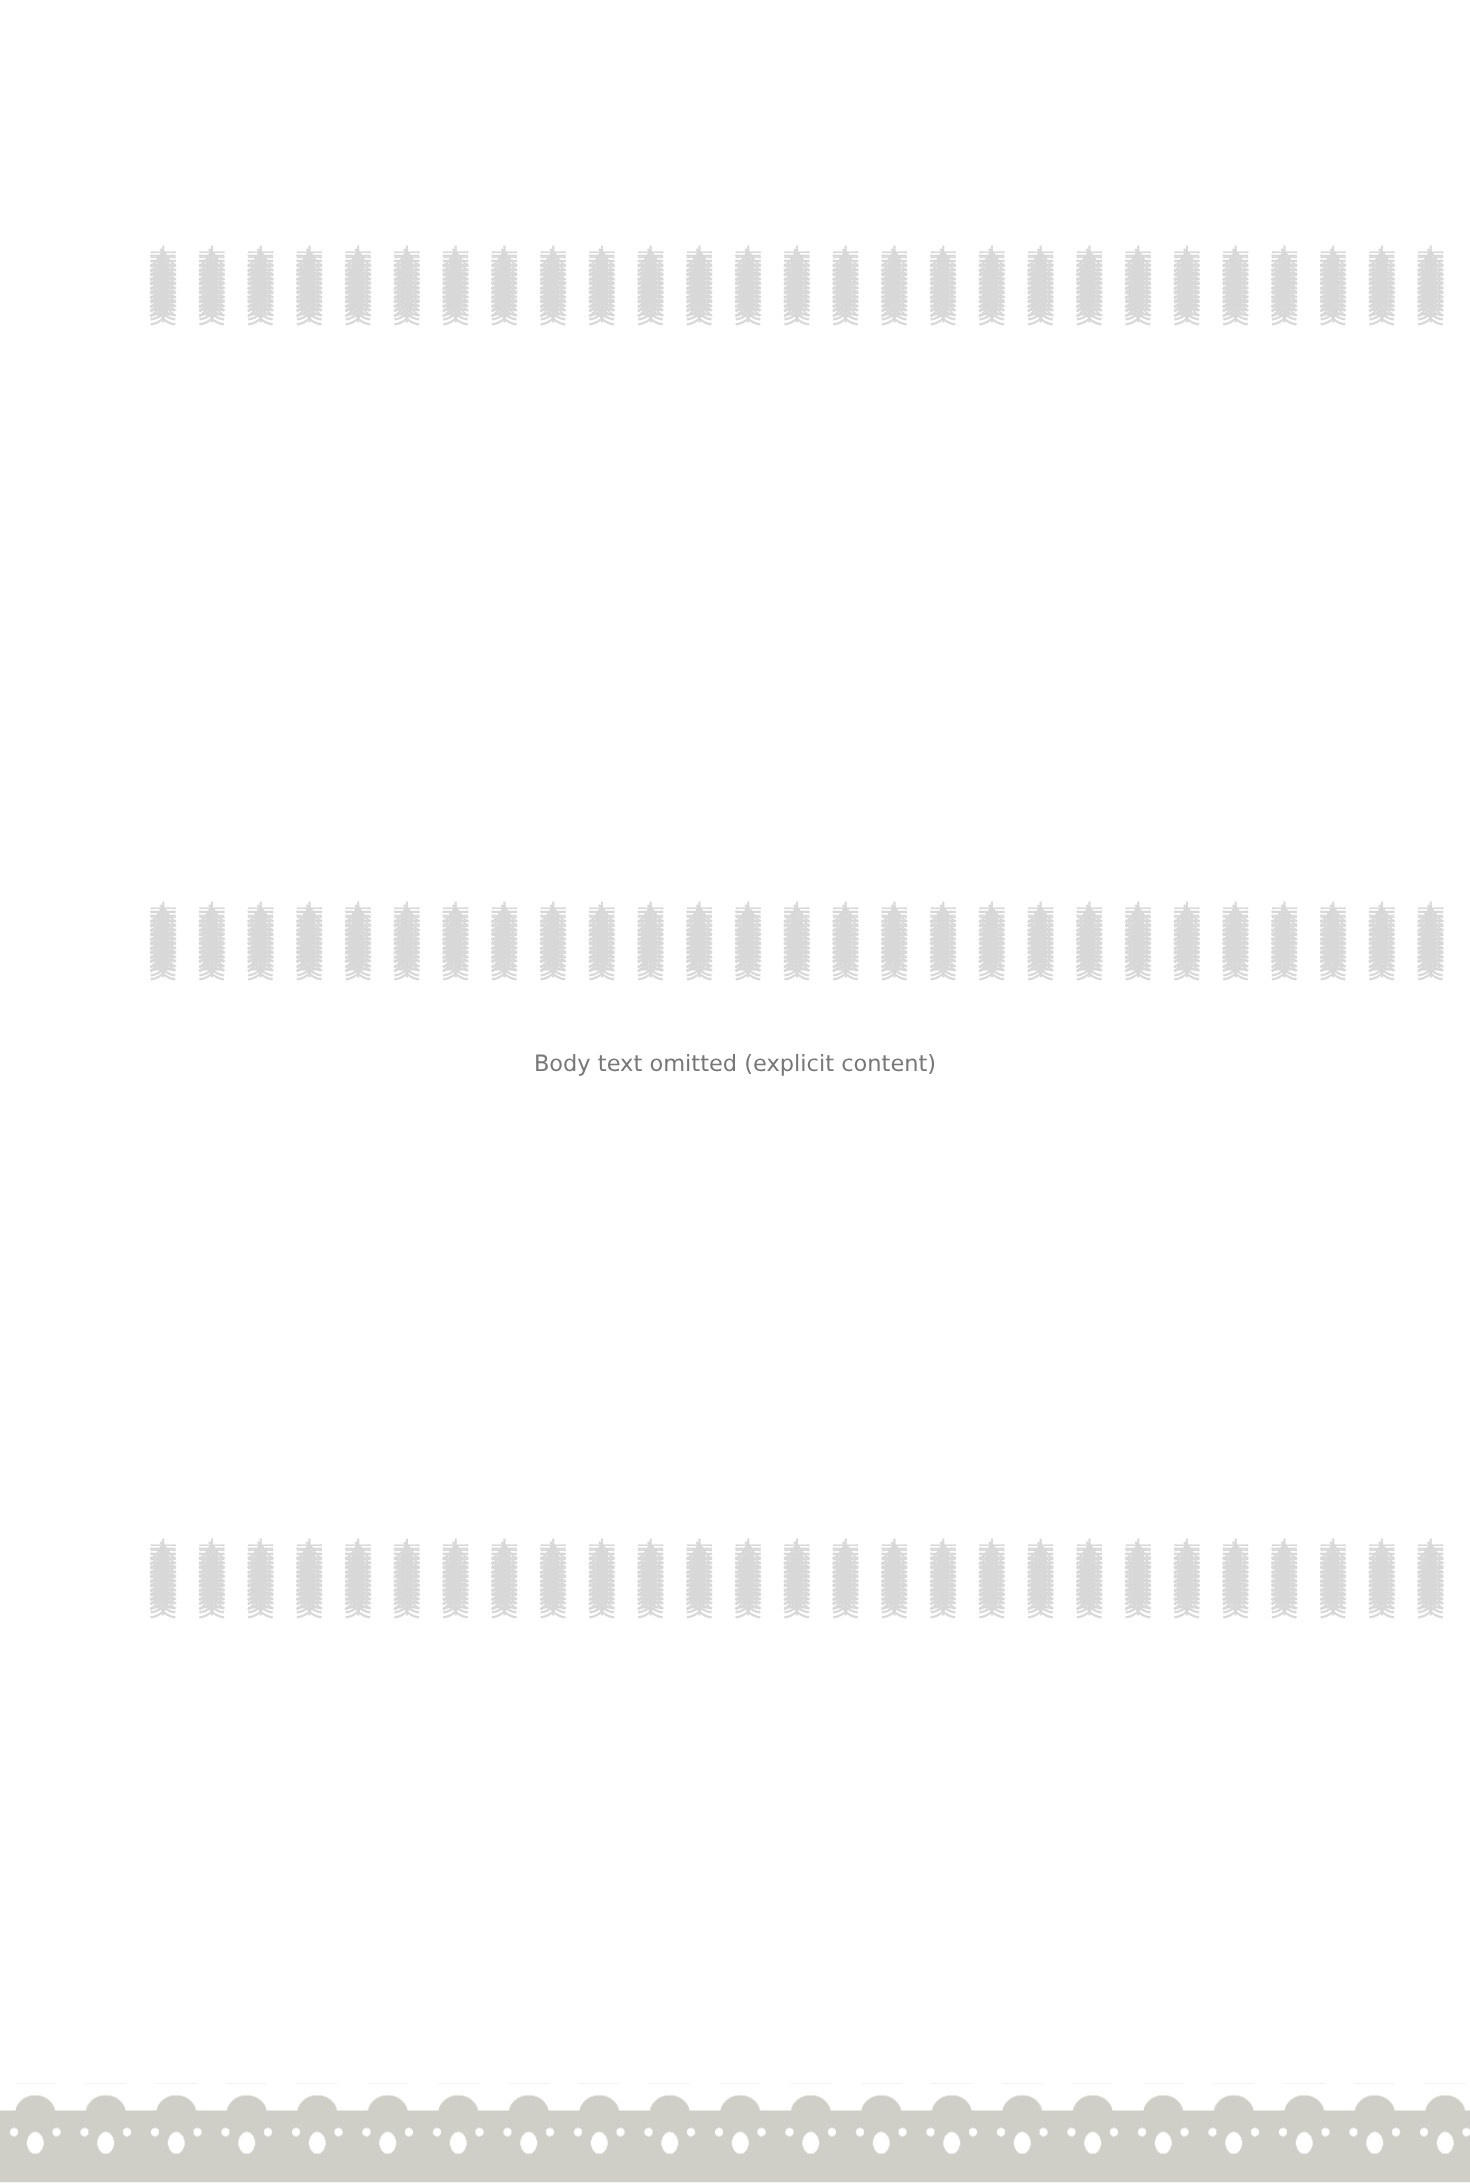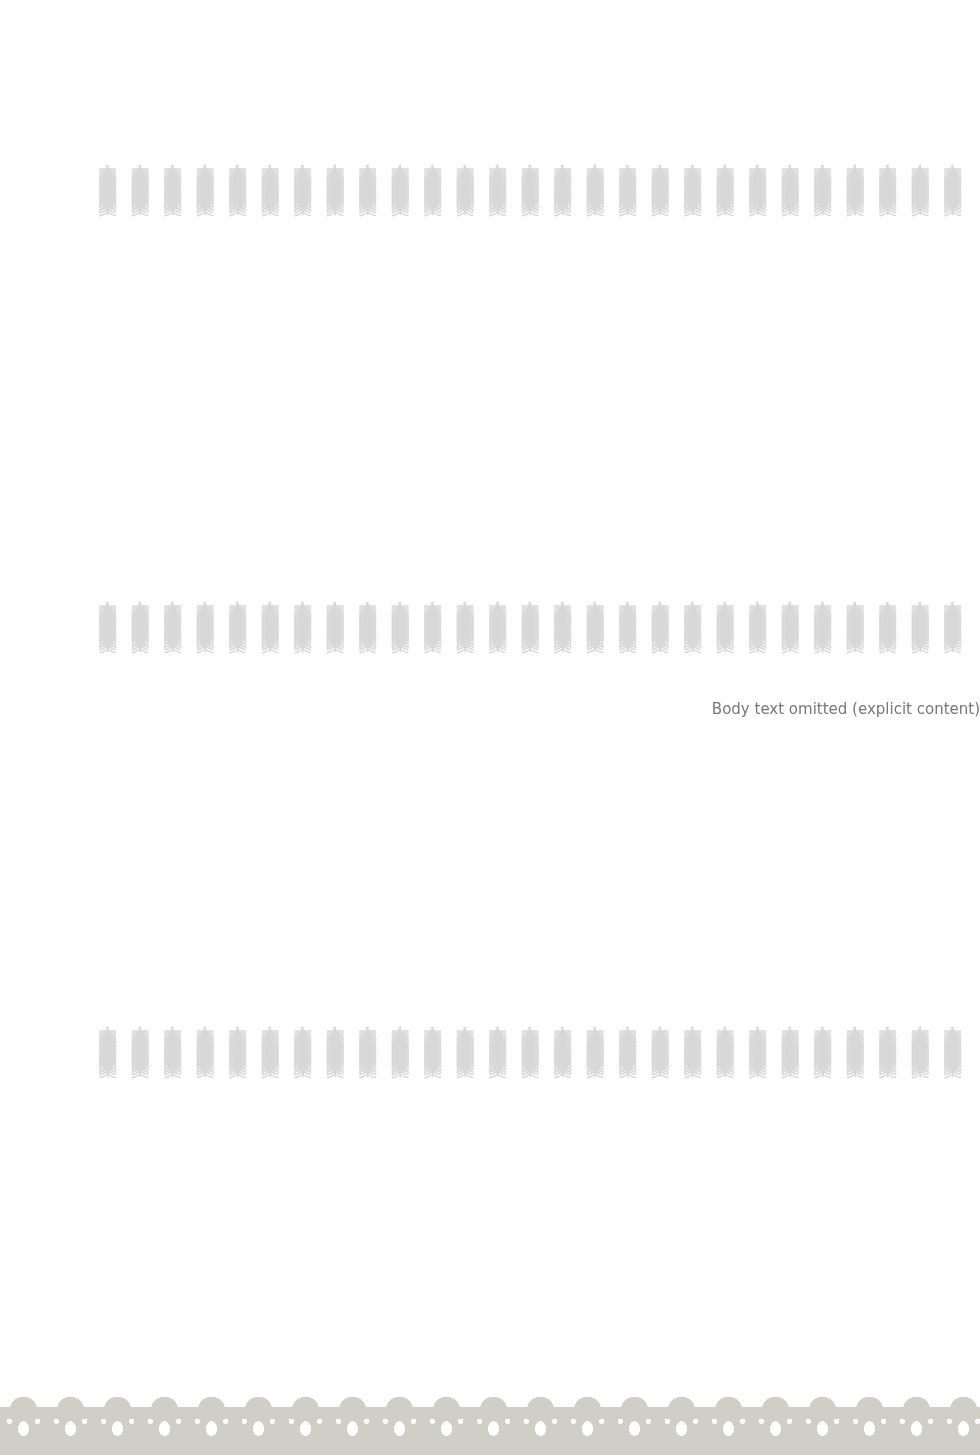--- a/index.html
+++ b/index.html
@@ -44,21 +44,21 @@
       color: #d8d8d8;
     }
     .tier-1 { top: 148px; height: 410px; }
     .tier-2 { top: 585px; height: 400px; }
     .tier-3 { top: 1010px; height: 380px; }
     .page-number {
       position: absolute; right: 20px; top: 1405px;
       font-family: "DejaVu Sans", sans-serif; font-size: 20px; color: #333;
     }
     .notice {
-      position: absolute; left: 0; right: 0; top: 700px; text-align: right;
+      position: absolute; left: 0; right: 0; top: 700px; text-align: center;
       font-family: "DejaVu Sans", sans-serif; font-size: 15px; color: #777;
     }
   </style>
 </head>
 <body>
 
 <div class="lace lace-top"></div>
 
 <div class="tier tier-1">
     <div class="col">本文本文本文本文本文本文本文本文本文本文本文本文</div>

